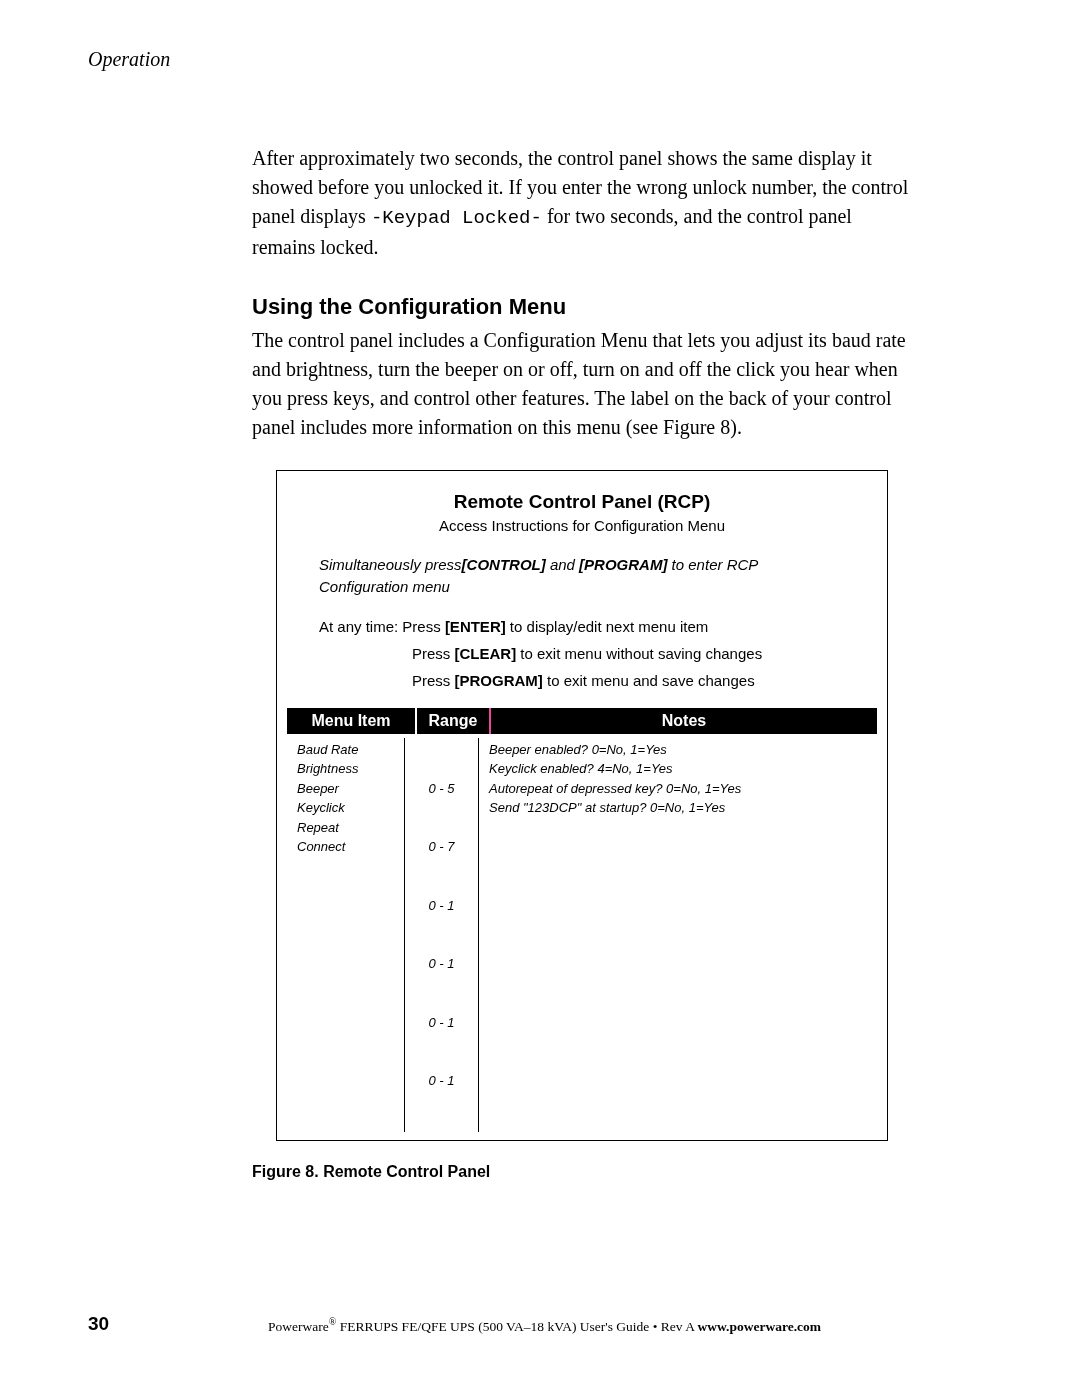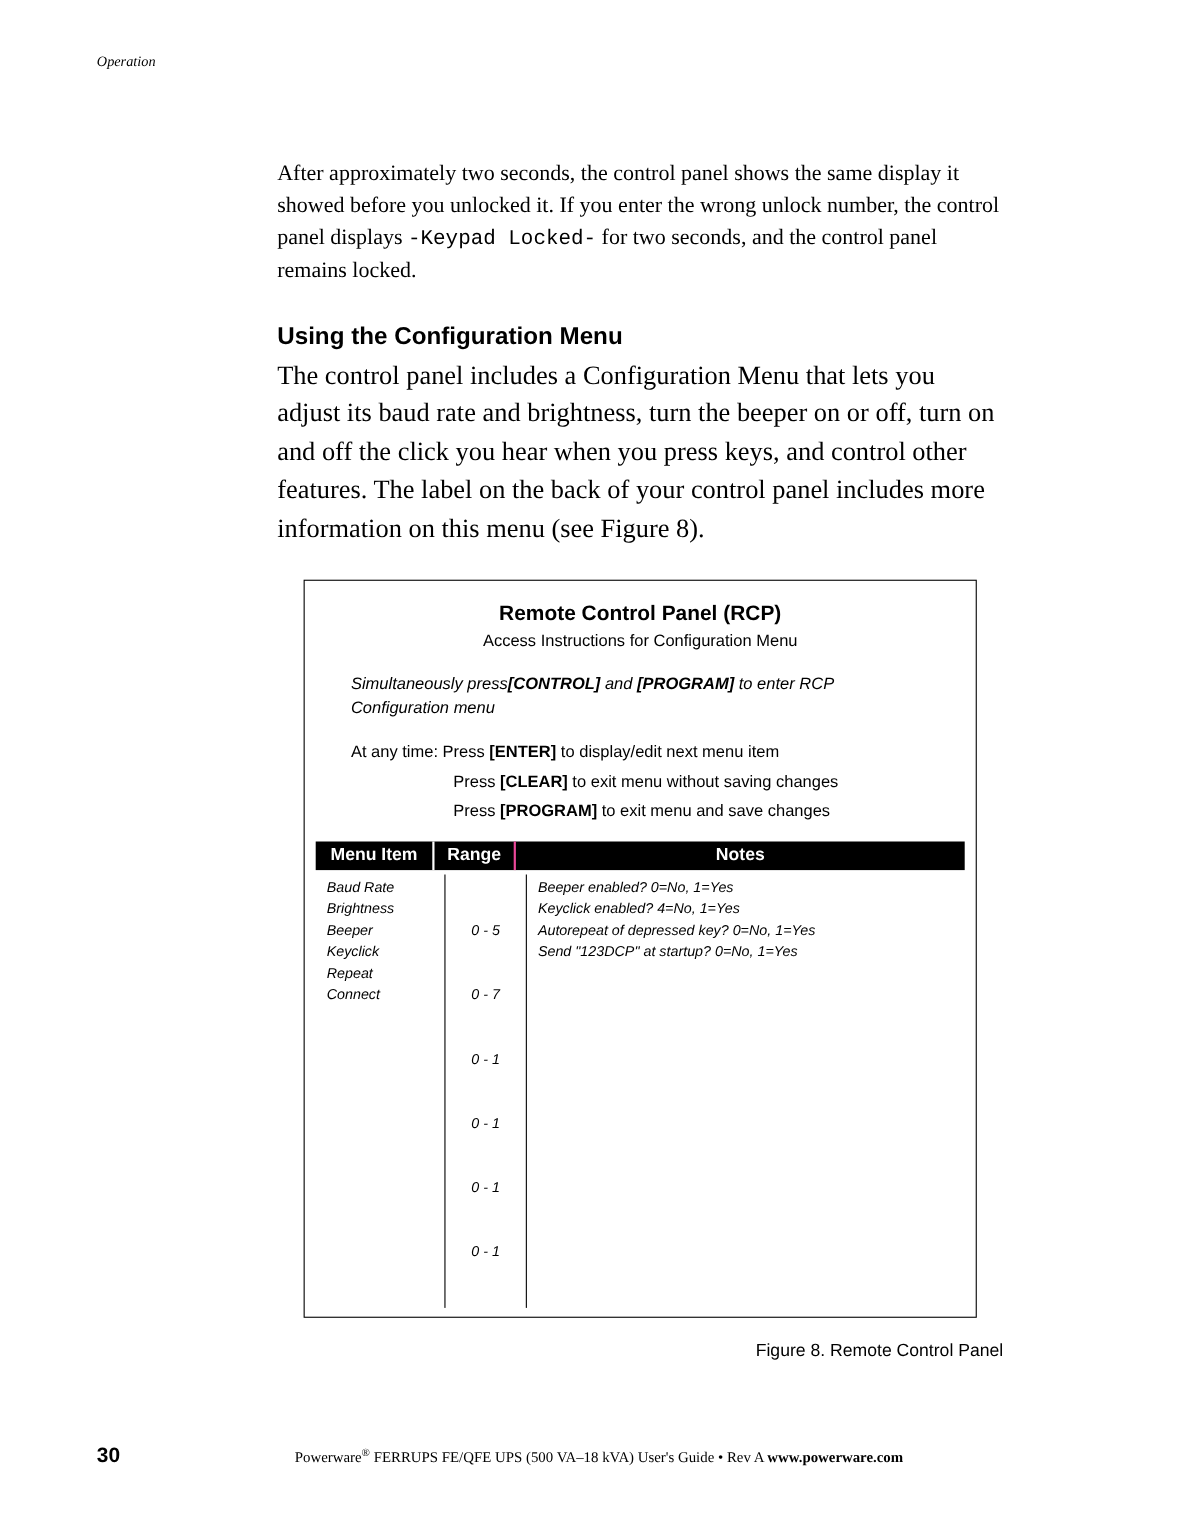--- a/index.html
+++ b/index.html
@@ -9,21 +9,21 @@
       background: #fff;
       font-family: Georgia, 'Times New Roman', serif;
       color: #000;
       position: relative;
     }
     .page-header {
       position: absolute;
       top: 48px;
       left: 88px;
       font-style: italic;
-      font-size: 13px;
+      font-size: 20px;
     }
     .content {
       position: absolute;
       top: 144px;
       left: 252px;
       width: 660px;
     }
     .para1 {
       font-size: 20px;
       line-height: 1.45;
@@ -33,21 +33,21 @@
       font-family: 'Courier New', monospace;
       font-size: 19px;
     }
     .section-heading {
       font-family: Arial, Helvetica, sans-serif;
       font-weight: bold;
       font-size: 22px;
       margin-bottom: 6px;
     }
     .para2 {
-      font-size: 24px;
+      font-size: 20px;
       line-height: 1.45;
       margin-bottom: 28px;
     }
     .figure-box {
       border: 1.5px solid #000;
       width: 612px;
       margin: 0 auto;
       padding: 20px 0 8px 0;
       font-family: Arial, Helvetica, sans-serif;
     }
@@ -82,38 +82,38 @@
       margin-top: 14px;
       padding: 0 10px;
     }
     .table-header {
       display: flex;
       background: #000;
       color: #fff;
       font-weight: bold;
       font-size: 16px;
     }
-    .th-item { width: 108px; padding: 4px 8px; border-right: 2px solid #fff; text-align: center;}
+    .th-item { width: 130px; padding: 4px 8px; border-right: 2px solid #fff; text-align: center;}
     .th-range { width: 74px; padding: 4px 4px; border-right: 2px solid #ec4899; text-align: center;}
     .th-notes { flex: 1; padding: 4px 8px; text-align: center;}
     .table-body {
       display: flex;
       font-size: 13px;
       line-height: 1.5;
       padding-top: 4px;
       font-style: italic;
     }
     .col-item { width: 118px; padding: 2px 10px; border-right: 1.5px solid #000; }
     .col-range { width: 74px; padding: 2px 6px; border-right: 1.5px solid #000; text-align: center; white-space: pre; }
     .col-notes { flex: 1; padding: 2px 10px; }
     .row { }
     .figure-caption {
-      text-align: right;
-      font-family: Arial, Helvetica, sans-serif;
-      font-weight: normal;
+      text-align: left;
+      font-family: Arial, Helvetica, sans-serif;
+      font-weight: bold;
       font-size: 16px;
       margin-top: 22px;
     }
     .footer {
       position: absolute;
       bottom: 62px;
       left: 88px;
       width: 840px;
       display: flex;
       align-items: baseline;

